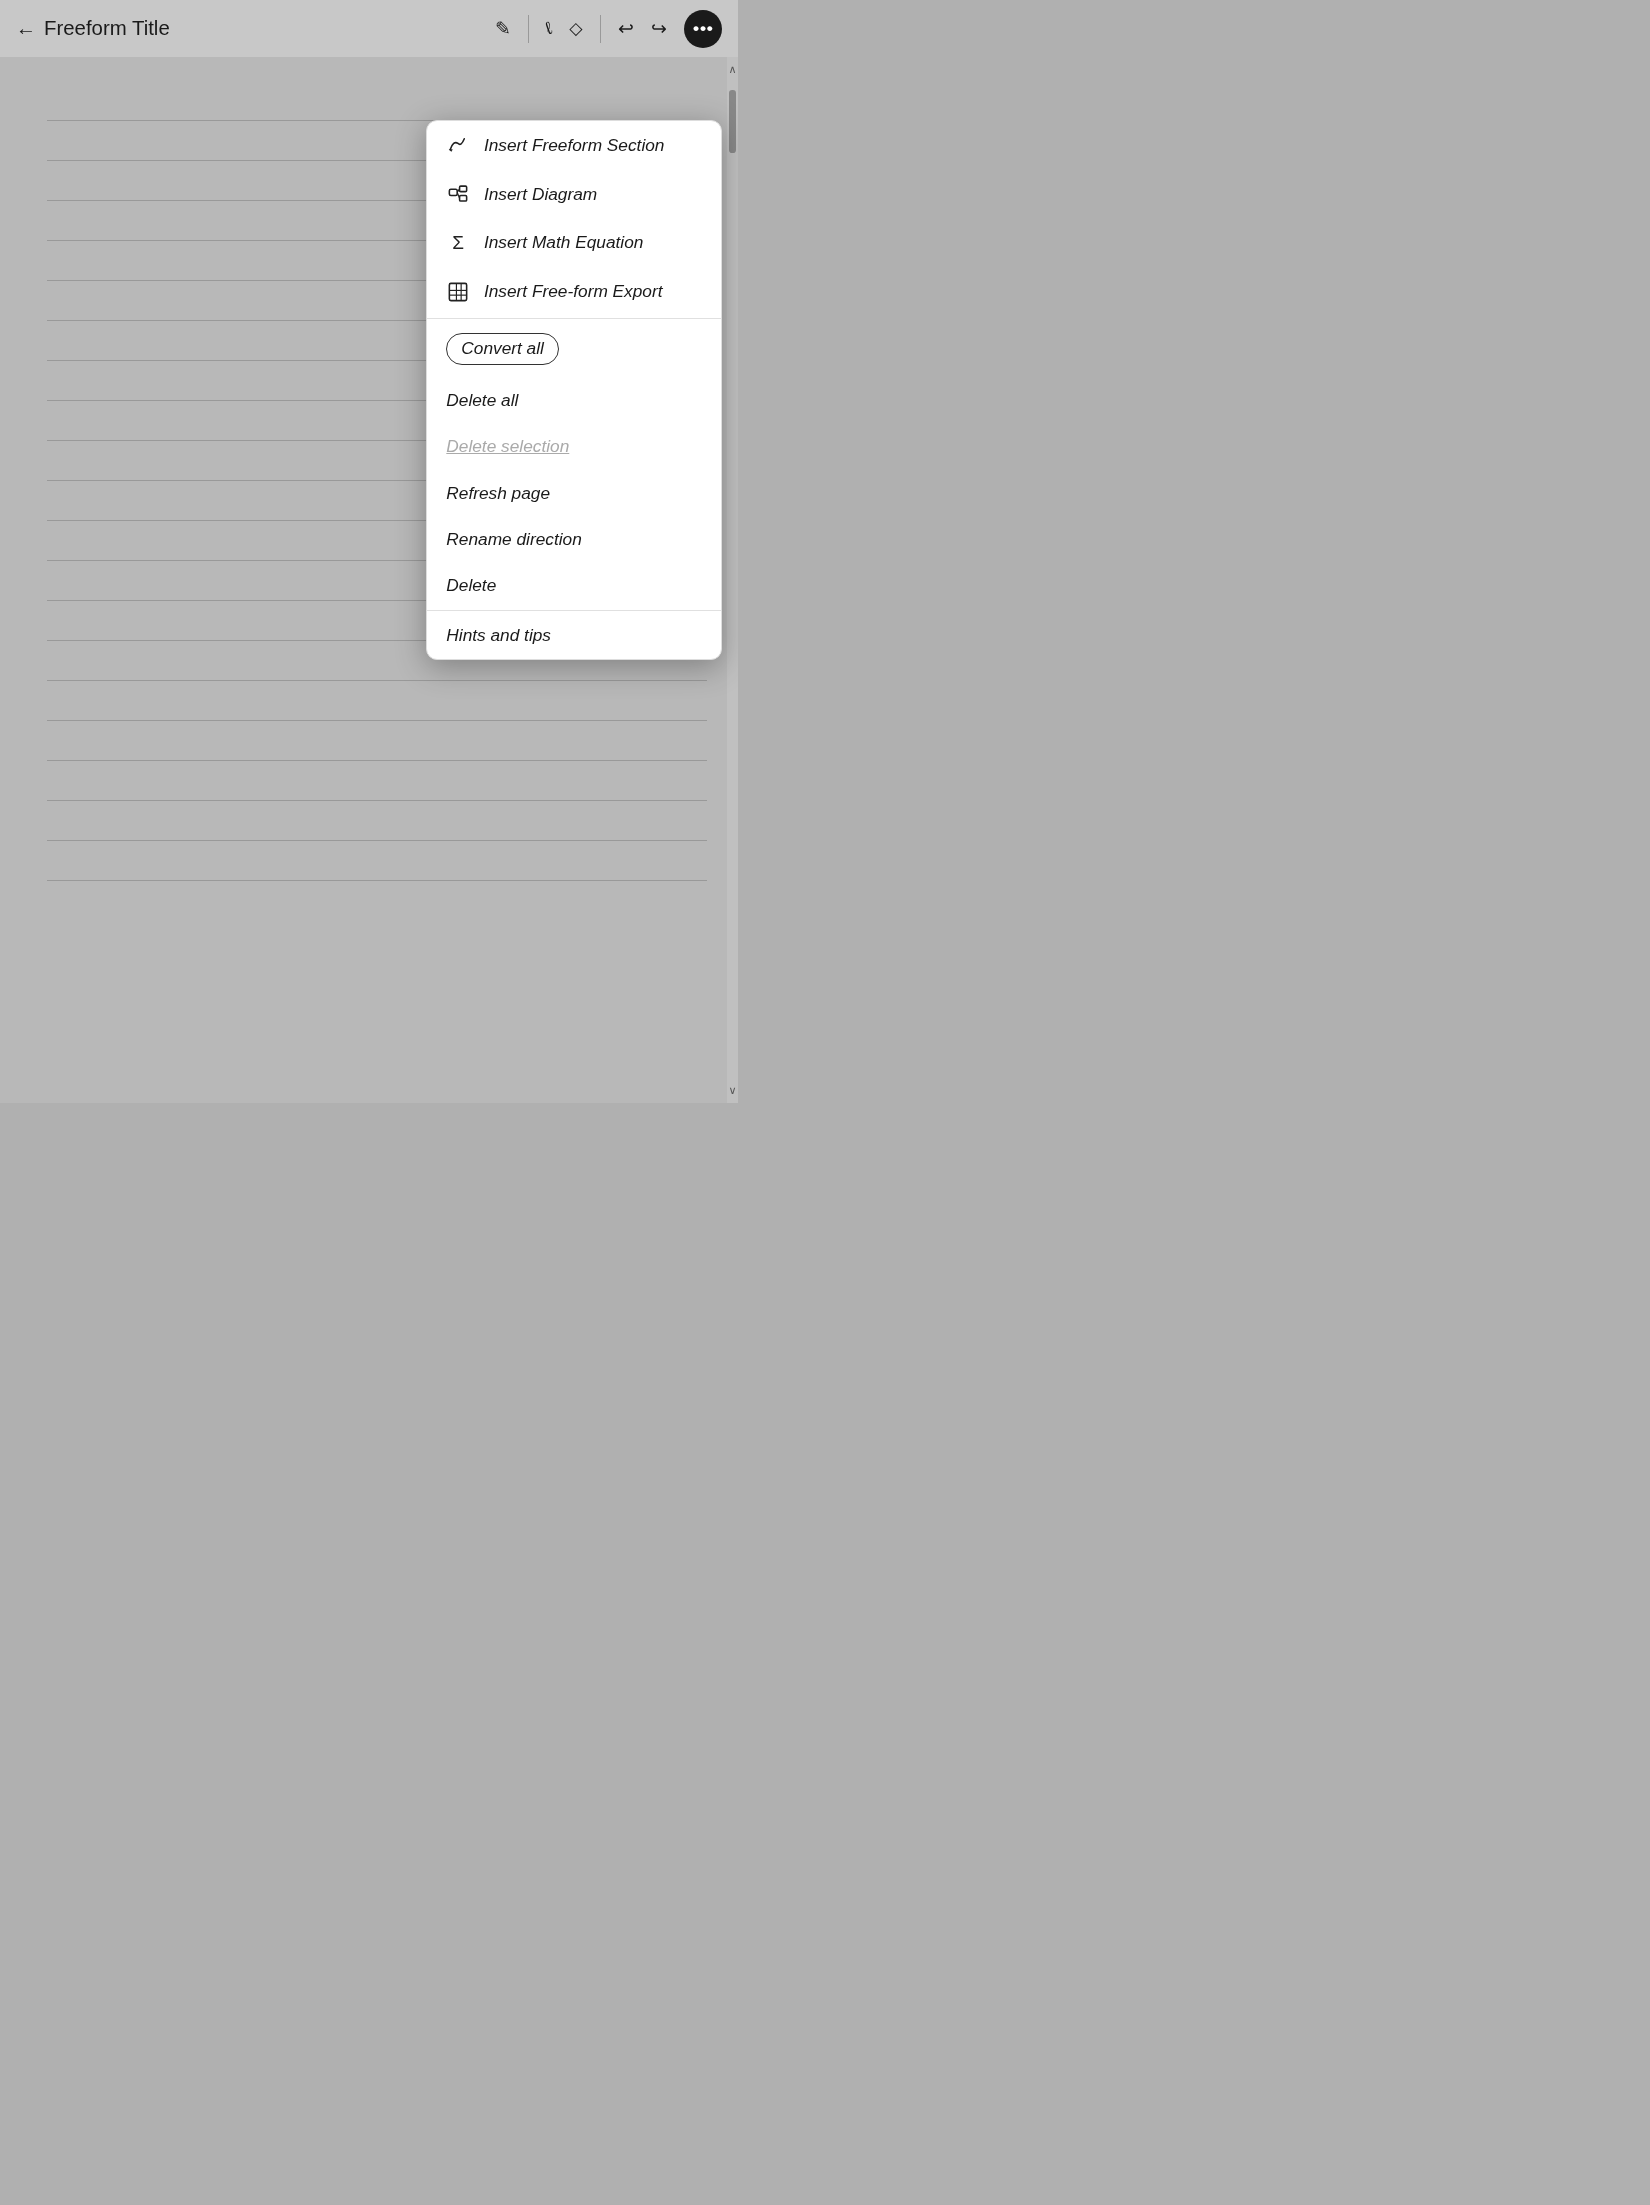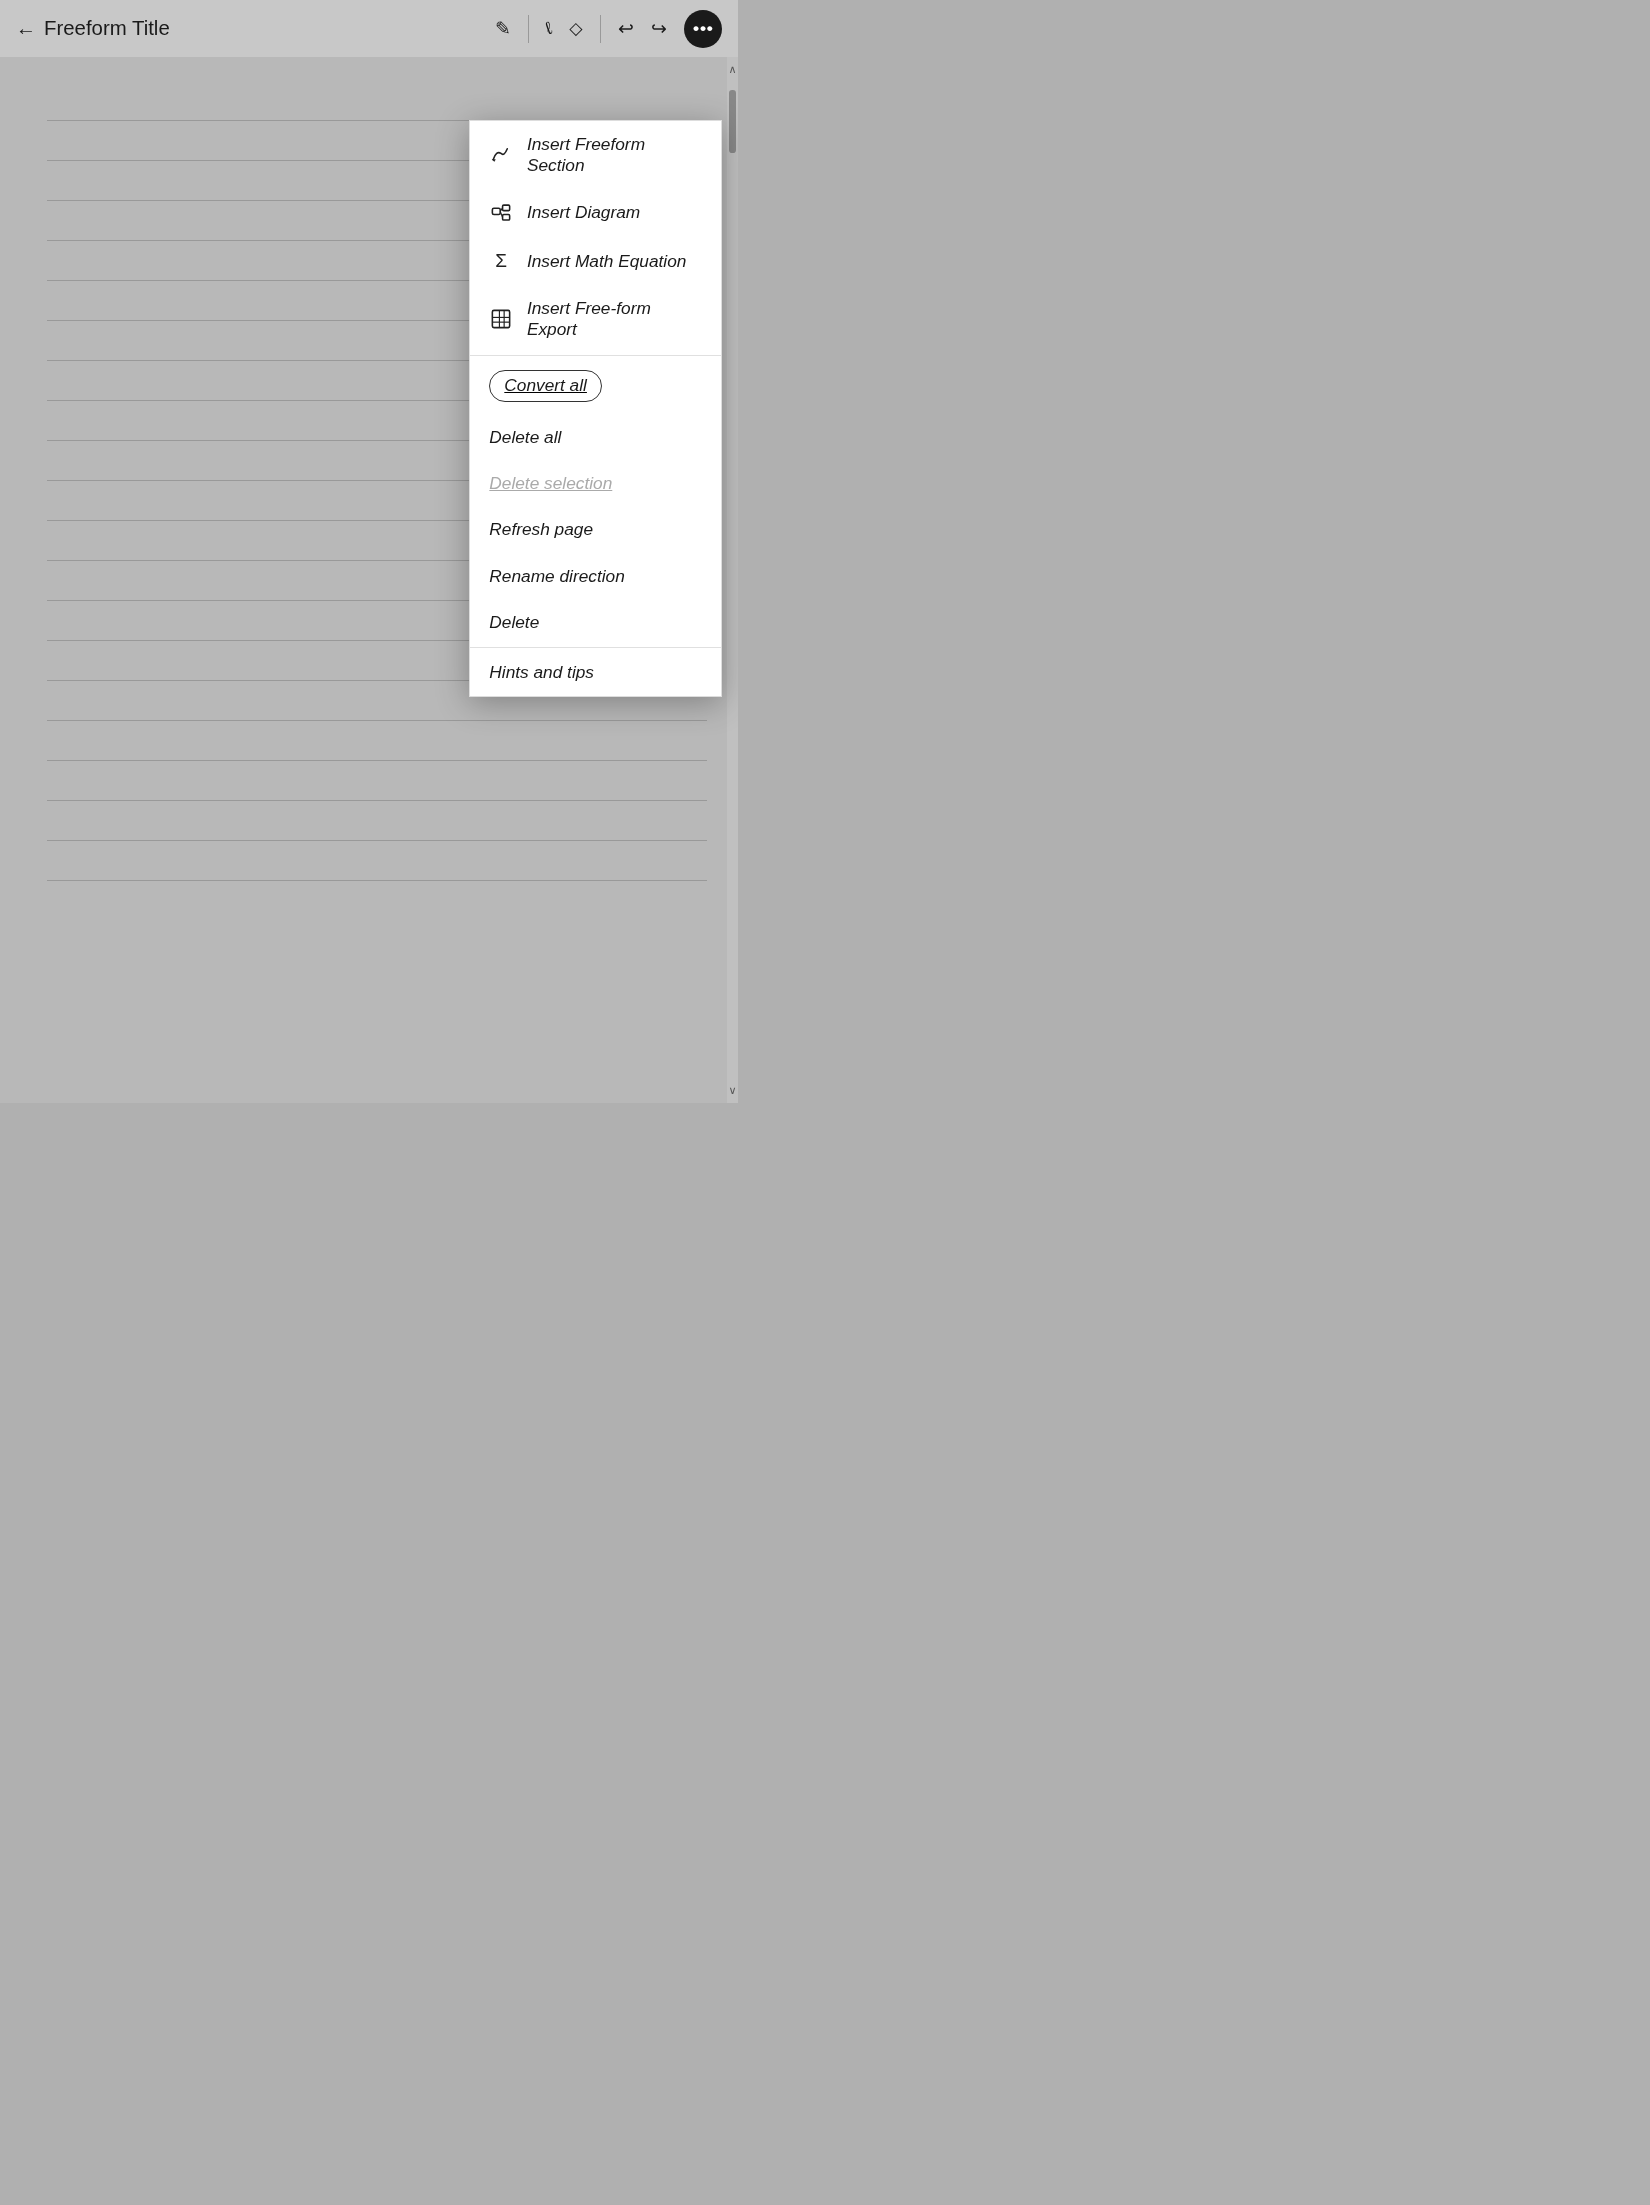--- a/index.html
+++ b/index.html
@@ -125,23 +125,23 @@
       bottom: 6.3px;
       font-size: 11px;
       color: #555;
     }
 
     
     .dropdown-menu {
       position: absolute;
       top: 63px;
       right: 15.7px;
-      width: 253px;
+      width: 296px;
       background: white;
-      border-radius: 0;
+      border-radius: 11px;
       box-shadow: 0 6.3px 31px rgba(0,0,0,0.3);
       overflow: hidden;
       z-index: 100;
       border: 0.8px solid #ddd;
     }
 
     .menu-item {
       display: flex;
       align-items: center;
       padding: 12.6px 19px;
@@ -175,21 +175,20 @@
 
     .menu-item.highlighted {
       background: transparent;
     }
 
     .menu-item.highlighted .menu-item-label-wrapper {
       background: white;
       border: 1.6px solid #333;
       border-radius: 17.3px;
       padding: 4.7px 14px;
-      text-decoration: underline;
     }
 
     .menu-item.highlighted .menu-item-label {
       font-size: 17.3px;
     }
 
     .menu-item.disabled .menu-item-label {
       color: #aaa;
       text-decoration: underline;
     }

